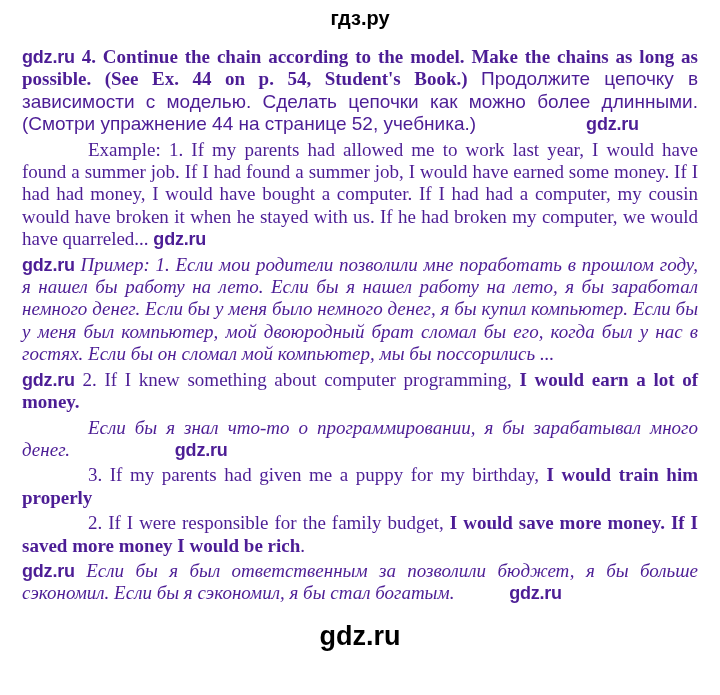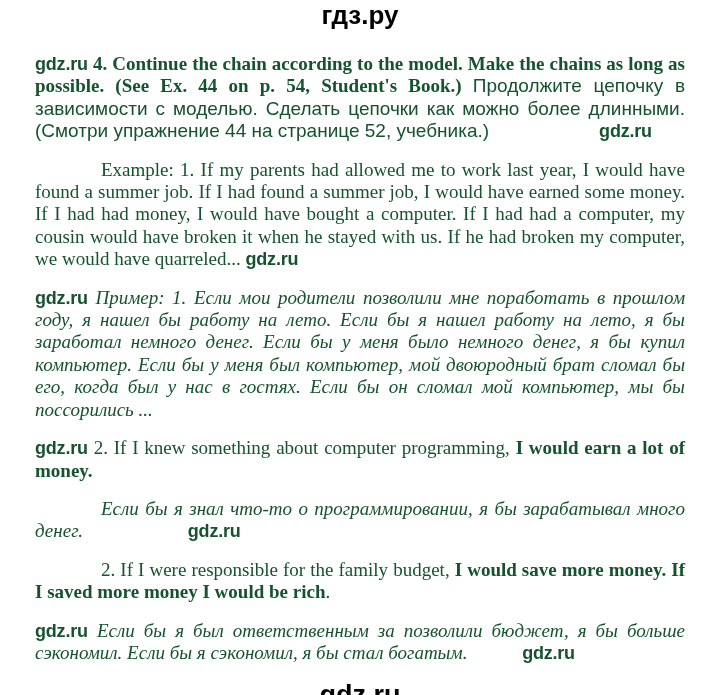--- a/index.html
+++ b/index.html
@@ -13,35 +13,35 @@
     height: 695px;
     background: #ffffff;
     color: #000000;
     overflow: hidden;
     box-sizing: border-box;
   }
   .site-header {
     text-align: center;
     font-family: "Liberation Sans", "DejaVu Sans", sans-serif;
     font-weight: bold;
-    font-size: 26px;
+    font-size: 20px;
     line-height: 1;
-    padding-top: 2px;
+    padding-top: 8px;
     height: 27px;
   }
   .document-body {
     padding: 8px 19px 0 19px;
   }
   p.para {
-    margin: 16px;
+    margin: 3px;
     text-align: justify;
     font-family: "Liberation Serif", "DejaVu Serif", serif;
     font-size: 19px;
     line-height: 22.4px;
-    color: #14532d;
+    color: #4c1d95;
   }
   p.para.indent {
     text-indent: 66px;
   }
   .seg-wm {
     font-family: "Liberation Sans", "DejaVu Sans", sans-serif;
     font-weight: bold;
     font-style: normal;
     font-size: 18px;
     letter-spacing: -0.2px;
@@ -67,18 +67,19 @@
 
 <div class="page">
   <div class="site-header">гдз.ру</div>
 
   <div class="document-body">
       <p class="para"><span class="seg-wm">gdz.ru </span><span class="seg-en-b">4. Continue the chain according to the model. Make the chains as long as possible. (See Ex. 44 on p. 54, Student's Book.) </span><span class="seg-ru-sans">Продолжите цепочку в зависимости с моделью. Сделать цепочки как можно более длинными. (Смотри упражнение 44 на странице 52, учебника.)</span><span class="seg-wm" style="margin-left: 110px;">gdz.ru</span></p>
       <p class="para indent"><span class="seg-en">Example: 1. If my parents had allowed me to work last year, I would have found a summer job. If I had found a summer job, I would have earned some money. If I had had money, I would have bought a computer. If I had had a computer, my cousin would have broken it when he stayed with us. If he had broken my computer, we would have quarreled... </span><span class="seg-wm">gdz.ru</span></p>
       <p class="para"><span class="seg-wm">gdz.ru </span><span class="seg-it-b">Пример: </span><span class="seg-it">1. Если мои родители позволили мне поработать в прошлом году, я нашел бы работу на лето. Если бы я нашел работу на лето, я бы заработал немного денег. Если бы у меня было немного денег, я бы купил компьютер. Если бы у меня был компьютер, мой двоюродный брат сломал бы его, когда был у нас в гостях. Если бы он сломал мой компьютер, мы бы поссорились ...</span></p>
       <p class="para"><span class="seg-wm">gdz.ru </span><span class="seg-en">2. If I knew something about computer programming, </span><span class="seg-en-b">I would earn a lot of money.</span></p>
       <p class="para indent"><span class="seg-it">Если бы я знал что-то о программировании, </span><span class="seg-it-b">я бы зарабатывал много денег</span><span class="seg-it">. </span><span class="seg-wm" style="margin-left: 100px;">gdz.ru</span></p>
+      <p class="para indent"><span class="seg-en">3. If my parents had given me a puppy for my birthday, </span><span class="seg-en-b">I would train him properly</span></p>
       <p class="para indent"><span class="seg-en">2. If I were responsible for the family budget, </span><span class="seg-en-b">I would save more money. If I saved more money I would be rich</span><span class="seg-en">.</span></p>
       <p class="para"><span class="seg-wm">gdz.ru </span><span class="seg-it">Если бы я был ответственным за позволили бюджет, </span><span class="seg-it-b">я бы больше сэкономил. Если бы я сэкономил, я бы стал богатым</span><span class="seg-it">. </span><span class="seg-wm" style="margin-left: 50px;">gdz.ru</span></p>
     </div>
 
   <div class="site-footer">gdz.ru</div>
 </div>
 
 </body></html>

